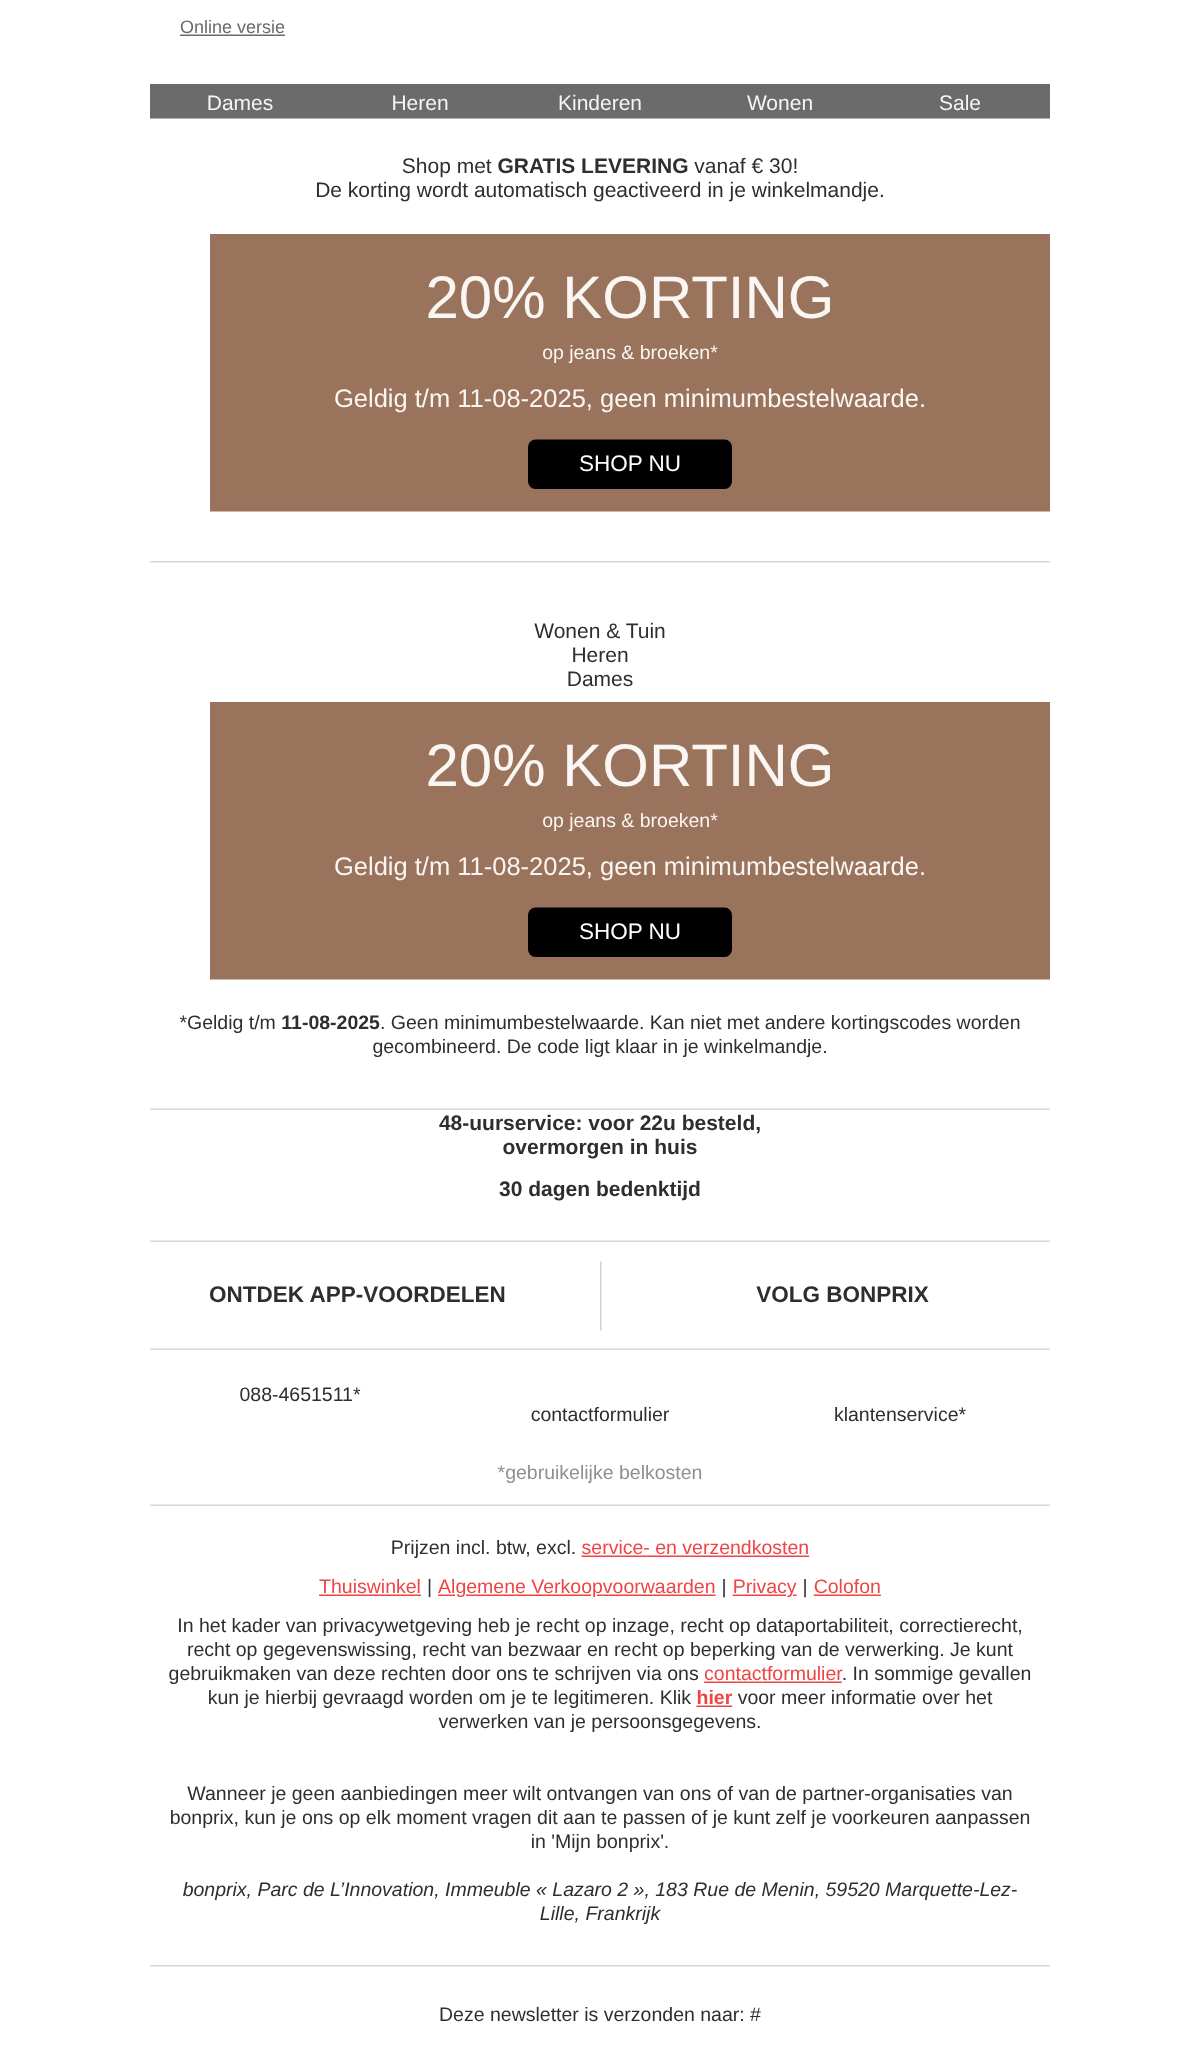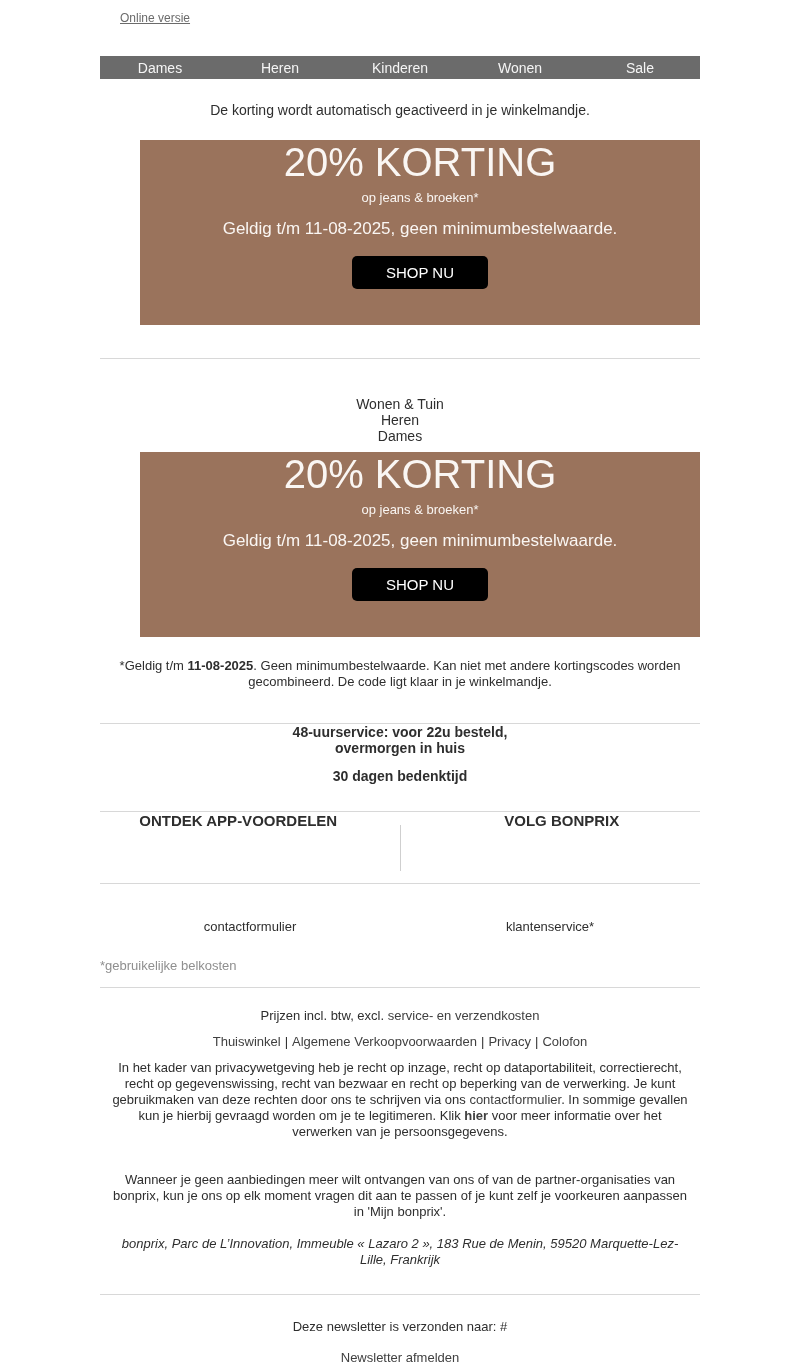--- a/index.html
+++ b/index.html
@@ -49,20 +49,21 @@
   }
   .bold { font-weight: bold; }
 
   
   .banner {
     margin-top: 22px;
     height: 185px;
     background: #9a735c;
     color: #faf6f3;
     text-align: center;
+    padding-top: 21px;
     margin-left: 40px;
   }
   .banner-title { font-size: 40px; line-height: 44px; font-weight: normal; }
   .banner-subtitle { font-size: 13px; margin-top: 6px; }
   .banner-validity { font-size: 17px; margin-top: 14px; }
   .banner-cta {
     margin-top: 17px;
     display: inline-block;
     background: #000000;
     color: #ffffff;
@@ -104,47 +105,48 @@
   .service-cell {
     flex: 1;
     text-align: center;
     font-weight: bold;
     font-size: 14px;
     line-height: 16px;
   }
   .service-cell .narrow { max-width: 250px; margin: 0 auto; }
 
   
-  .app-social { display: flex; height: 71px; position: relative; gap: 23px; }
+  .app-social { display: flex; height: 71px; align-items: center; position: relative; gap: 23px; }
   .app-cell {
     flex: 1;
     text-align: center;
     font-weight: bold;
     font-size: 15px;
     cursor: pointer;
   }
   .vsep { width: 1px; height: 46px; background: #cfcfcf; align-self: center; }
 
   
   .contact-section { padding-bottom: 14px; }
   .contact-cols { display: flex; align-items: flex-start; }
   .contact-cell { flex: 1; text-align: center; font-size: 13px; cursor: pointer; }
   .contact-phone { padding-top: 22px; }
   .contact-mid { padding-top: 35px; }
   .contact-note {
     margin-top: 24px;
-    text-align: left;
+    text-align: center;
     color: #8f8f8f;
     font-size: 13px;
   }
 
   
   .footer { text-align: center; font-size: 13px; line-height: 16px; }
   .footer a, .link {
-    color: #404040;
+    color: #ef4444;
+    text-decoration: underline;
     cursor: pointer;
   }
   .prices-line { margin-top: 20px; }
   .links-line { margin-top: 10px; }
   .sep { margin: 0 4px; }
   .privacy-par { margin: 10px auto 0; max-width: 578px; }
   .bold-link { font-weight: bold; text-decoration: none; cursor: pointer; text-align: center; }
   .optout-par { margin: 32px auto 0; max-width: 578px; }
   .address-par { margin: 16px auto 0; max-width: 578px; font-style: italic; }
   .div-bottom { margin-top: 26px; }
@@ -162,20 +164,23 @@
 
   <div class="navbar">
     <div class="nav-item">Dames</div>
     <div class="nav-item">Heren</div>
     <div class="nav-item">Kinderen</div>
     <div class="nav-item">Wonen</div>
     <div class="nav-item">Sale</div>
   </div>
 
   <div class="promo-header">
+    <div>
+      <span>Shop met </span><span class="bold">GRATIS LEVERING</span><span> vanaf € 30!</span>
+    </div>
     <div>De korting wordt automatisch geactiveerd in je winkelmandje.</div>
   </div>
 
   <div class="banner">
     <div class="banner-title">20% KORTING</div>
     <div class="banner-subtitle">op jeans &amp; broeken*</div>
     <div class="banner-validity">Geldig t/m 11-08-2025, geen minimumbestelwaarde.</div>
     <button class="banner-cta">SHOP NU</button>
   </div>
 
@@ -214,20 +219,21 @@
   <div class="app-social">
     <div class="app-cell">ONTDEK APP-VOORDELEN</div>
     <div class="vsep"></div>
     <div class="app-cell">VOLG BONPRIX</div>
   </div>
 
   <hr class="divider">
 
   <div class="contact-section">
     <div class="contact-cols">
+      <div class="contact-cell contact-phone">088-4651511*</div>
       <div class="contact-cell contact-mid">contactformulier</div>
       <div class="contact-cell contact-mid">klantenservice*</div>
     </div>
     <div class="contact-note">*gebruikelijke belkosten</div>
   </div>
 
   <hr class="divider">
 
   <div class="footer">
 

